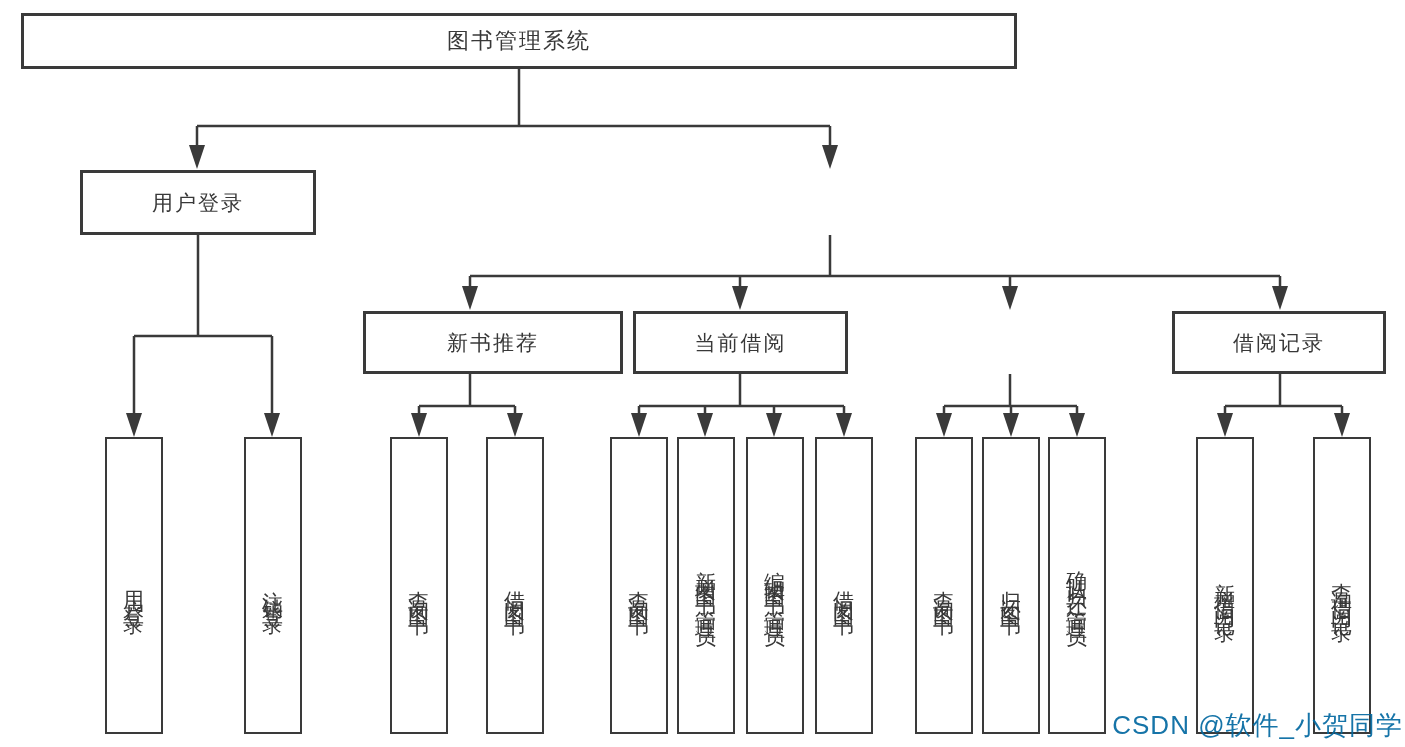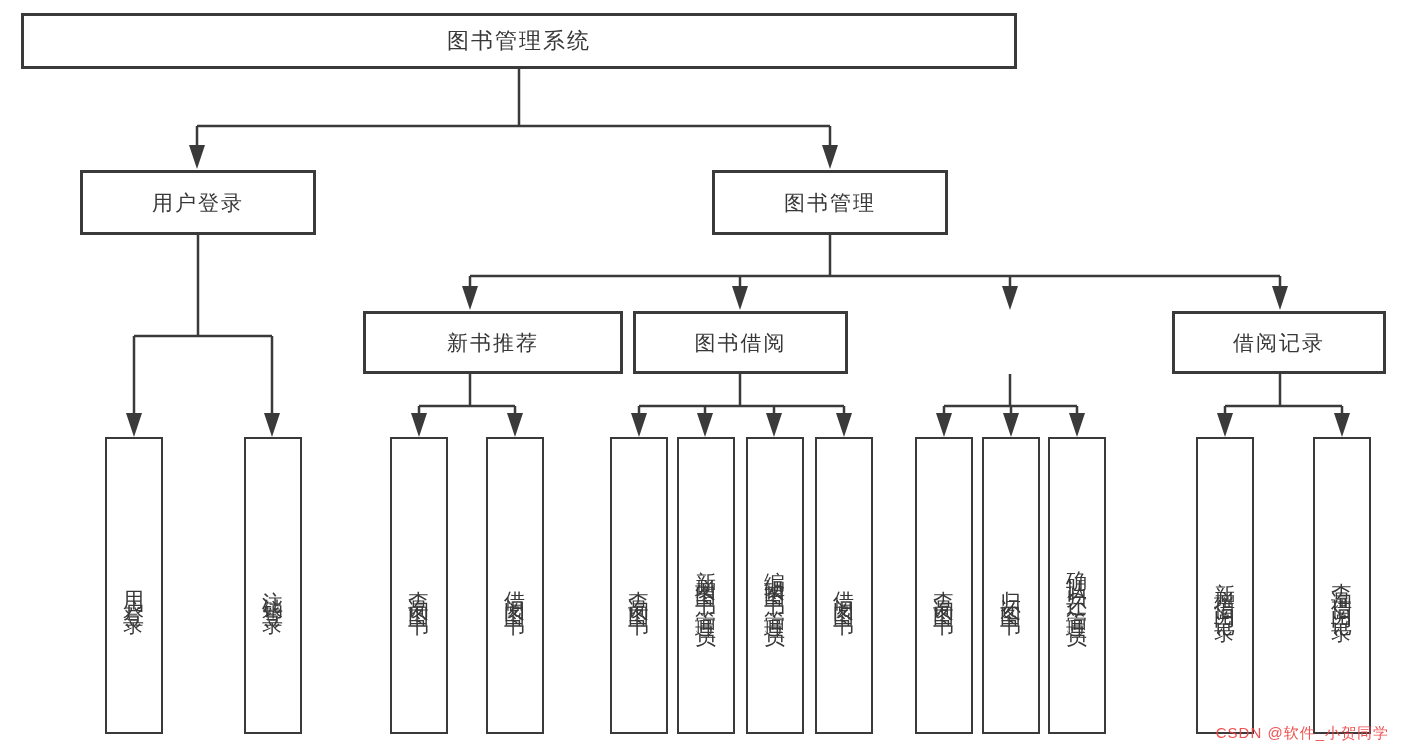--- a/index.html
+++ b/index.html
@@ -31,25 +31,25 @@
   .box.v span{
     writing-mode:vertical-rl;
     text-orientation:mixed;
     font-size:21px;
     letter-spacing:8px;
     margin-bottom:-8px;
     line-height:1.1;
   }
   .watermark{
     position:absolute;
-    right:16px;
+    right:2px;
     bottom:4px;
-    font-size:15px;
+    font-size:26px;
     letter-spacing:1px;
-    color:#ef4444;
+    color:#0369a1;
     opacity:.92;
     white-space:nowrap;
     z-index:5;
   }
 </style>
 </head>
 <body>
 
 <div class="canvas">
 
@@ -96,29 +96,26 @@
     </g>
   </svg>
 
   <div class="box h root" style="left:21px;top:13px;width:996px;height:56px">
     <span>图书管理系统</span>
   </div>
 
   <div class="box h" style="left:80px;top:170px;width:236px;height:65px">
     <span>用户登录</span>
   </div>
-  <div class="box h" style="left:712px;top:170px;width:236px;height:65px">
-    <span>图书管理</span>
-  </div>
 
   <div class="box h" style="left:363px;top:311px;width:260px;height:63px">
     <span>新书推荐</span>
   </div>
   <div class="box h" style="left:633px;top:311px;width:215px;height:63px">
-    <span>图书借阅</span>
+    <span>当前借阅</span>
   </div>
   <div class="box h" style="left:1172px;top:311px;width:214px;height:63px">
     <span>借阅记录</span>
   </div>
 
   <div class="box v" style="left:105px;top:437px;width:58px;height:297px">
     <span>用户登录</span>
   </div>
   <div class="box v" style="left:244px;top:437px;width:58px;height:297px">
     <span>注销登录</span>

